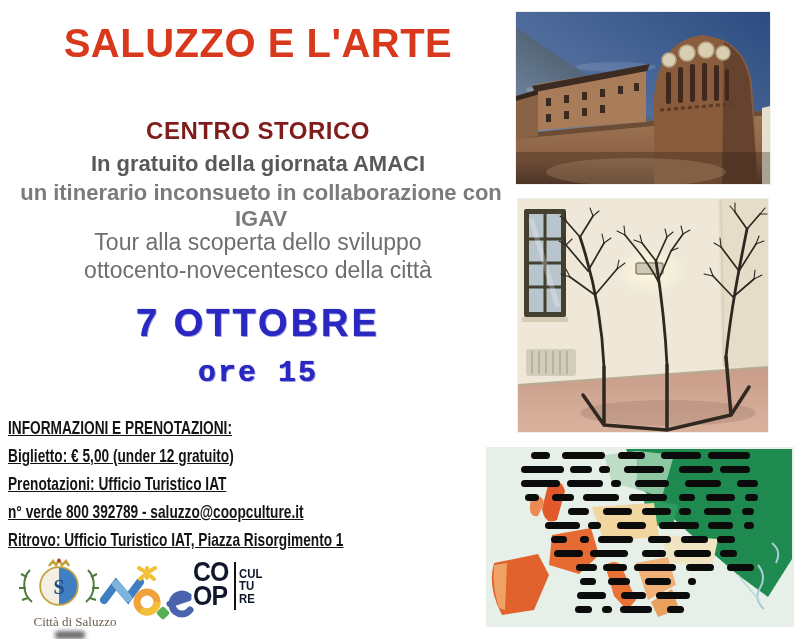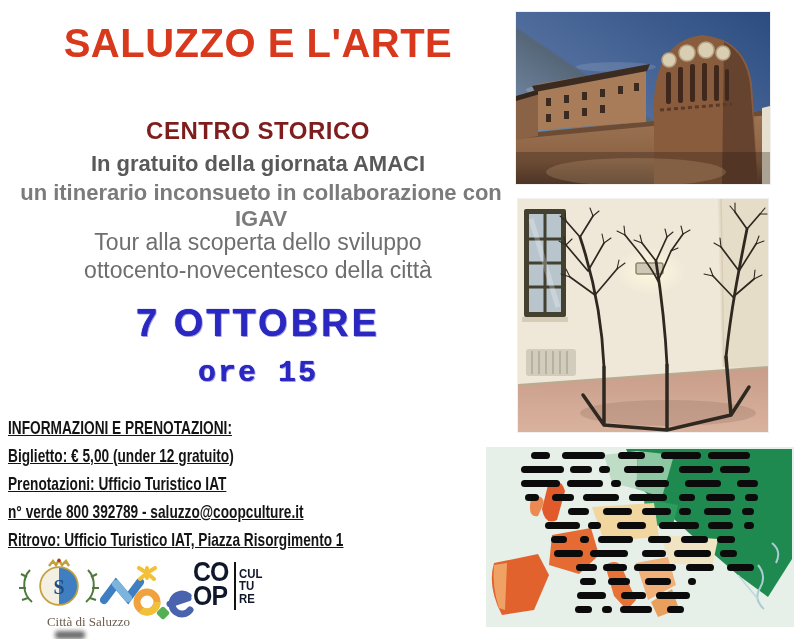--- a/index.html
+++ b/index.html
@@ -24,21 +24,21 @@
 
   .photo{position:absolute;box-shadow:0 0 0 1px rgba(0,0,0,.06);}
   .photo svg{display:block;}
 
   .map-wrap{position:absolute;left:486px;top:447px;width:308px;height:180px;overflow:hidden;}
   .map-wrap svg{position:absolute;left:0;top:0;}
   .dash{position:absolute;height:7px;background:#0b0b0b;border-radius:4px;}
 
   .logos{position:absolute;left:0;top:556px;width:300px;height:83px;}
   .crest{position:absolute;left:16px;top:2px;}
-  .crest-caption{position:absolute;left:4px;top:56px;width:110px;text-align:right;
+  .crest-caption{position:absolute;left:4px;top:56px;width:110px;text-align:center;
                  font-family:"Liberation Serif",serif;font-size:13px;color:#6b5d4c;}
   .move{position:absolute;left:100px;top:10px;}
   .coop{position:absolute;left:193px;top:4px;display:flex;align-items:center;color:#0f172a;}
   .coop-big{font-size:27px;font-weight:bold;line-height:.88;letter-spacing:-1px;
             transform:scaleX(.92);transform-origin:0 0;}
   .coop-bar{width:2.5px;height:48px;background:#121212;margin:2px 3px 0 2px;}
   .coop-small{font-size:12px;font-weight:bold;line-height:1.05;letter-spacing:0;
               transform:scaleX(.95);transform-origin:0 0;margin-top:3px;}
   .smudge{position:absolute;left:55px;top:631px;width:30px;height:8px;background:#3a3a3a;
           border-radius:3px;filter:blur(2px);opacity:.75;}

